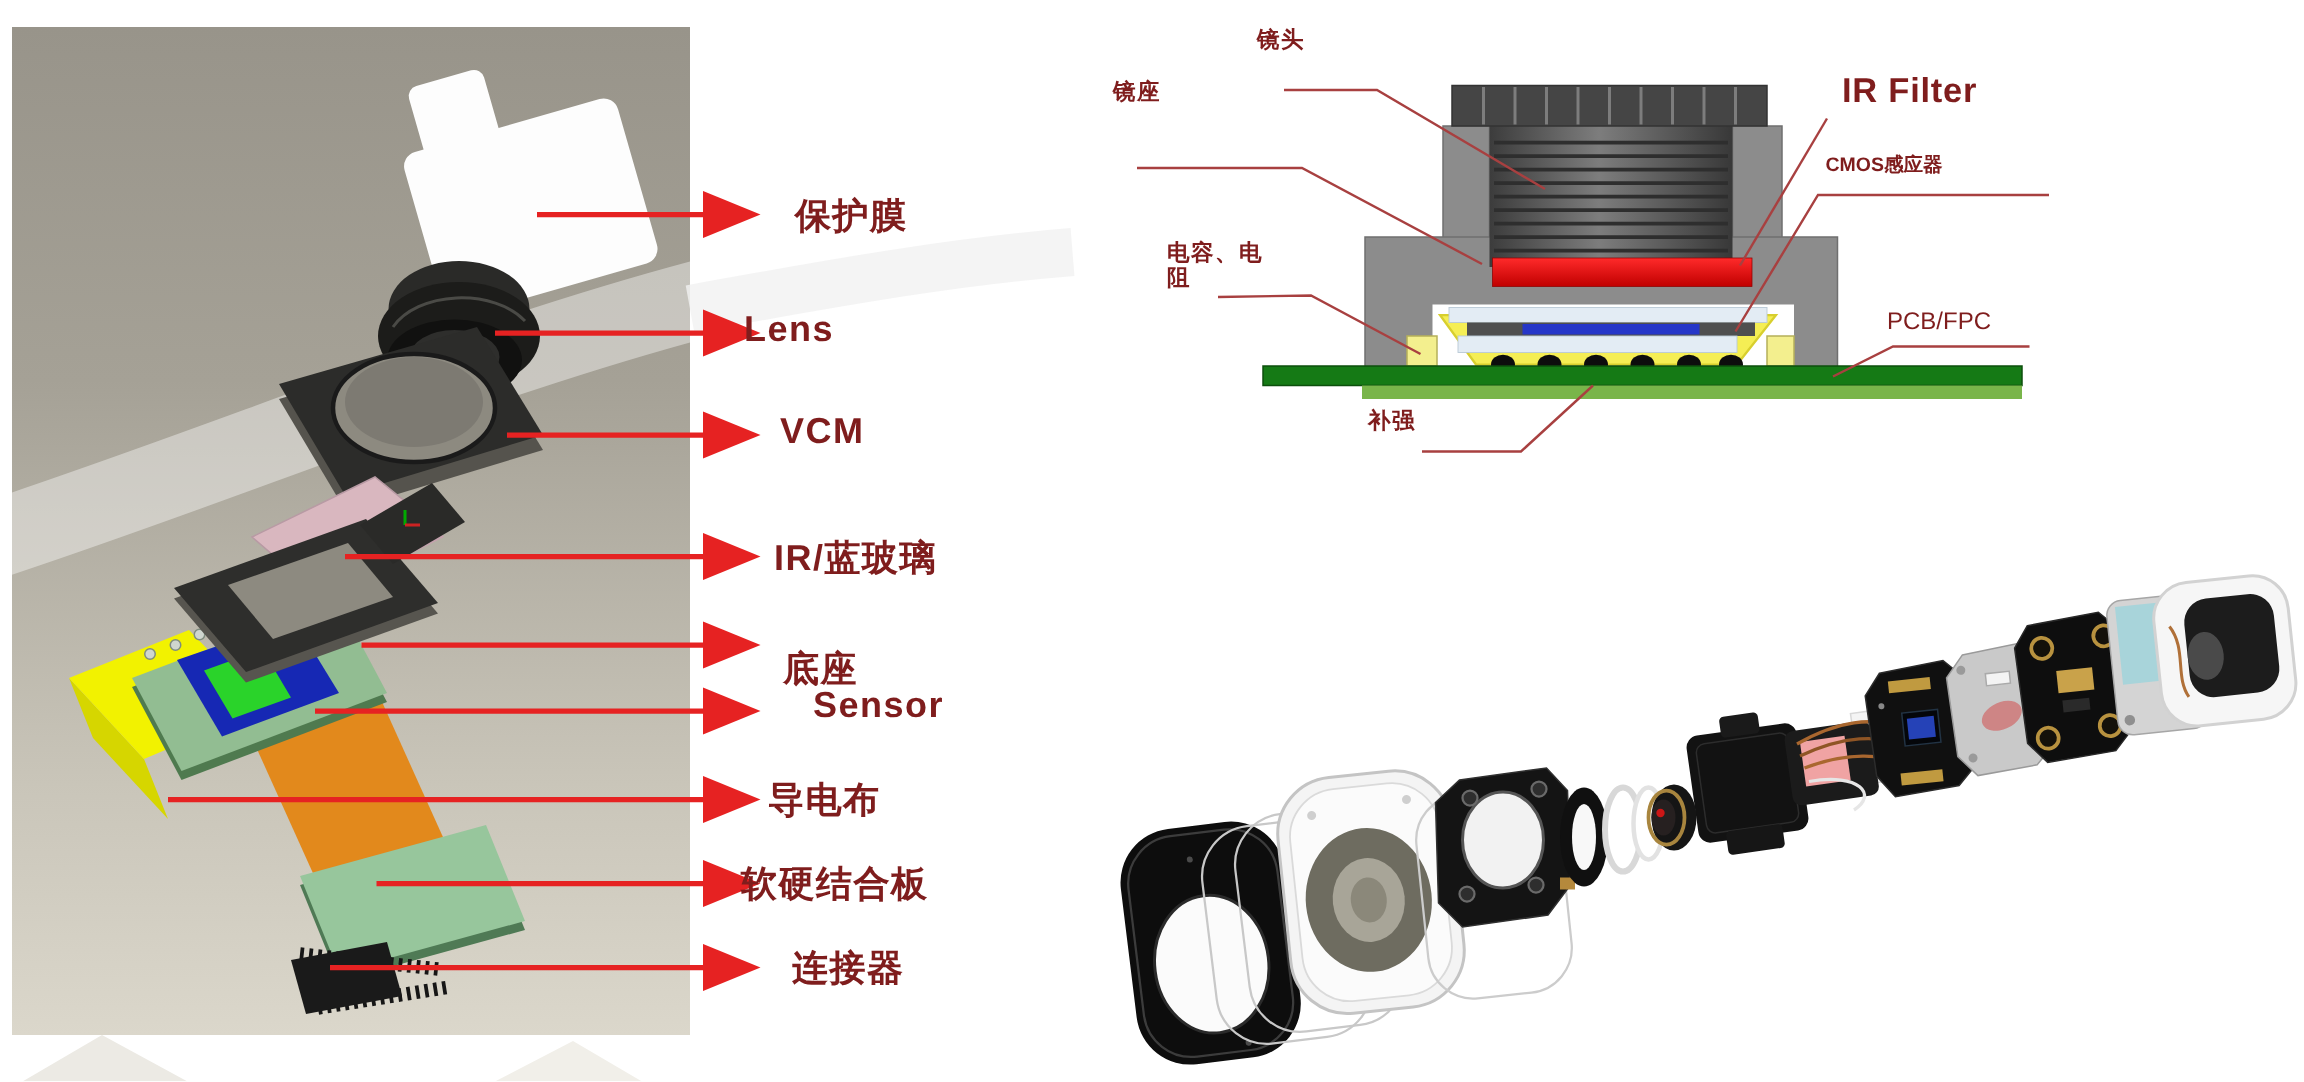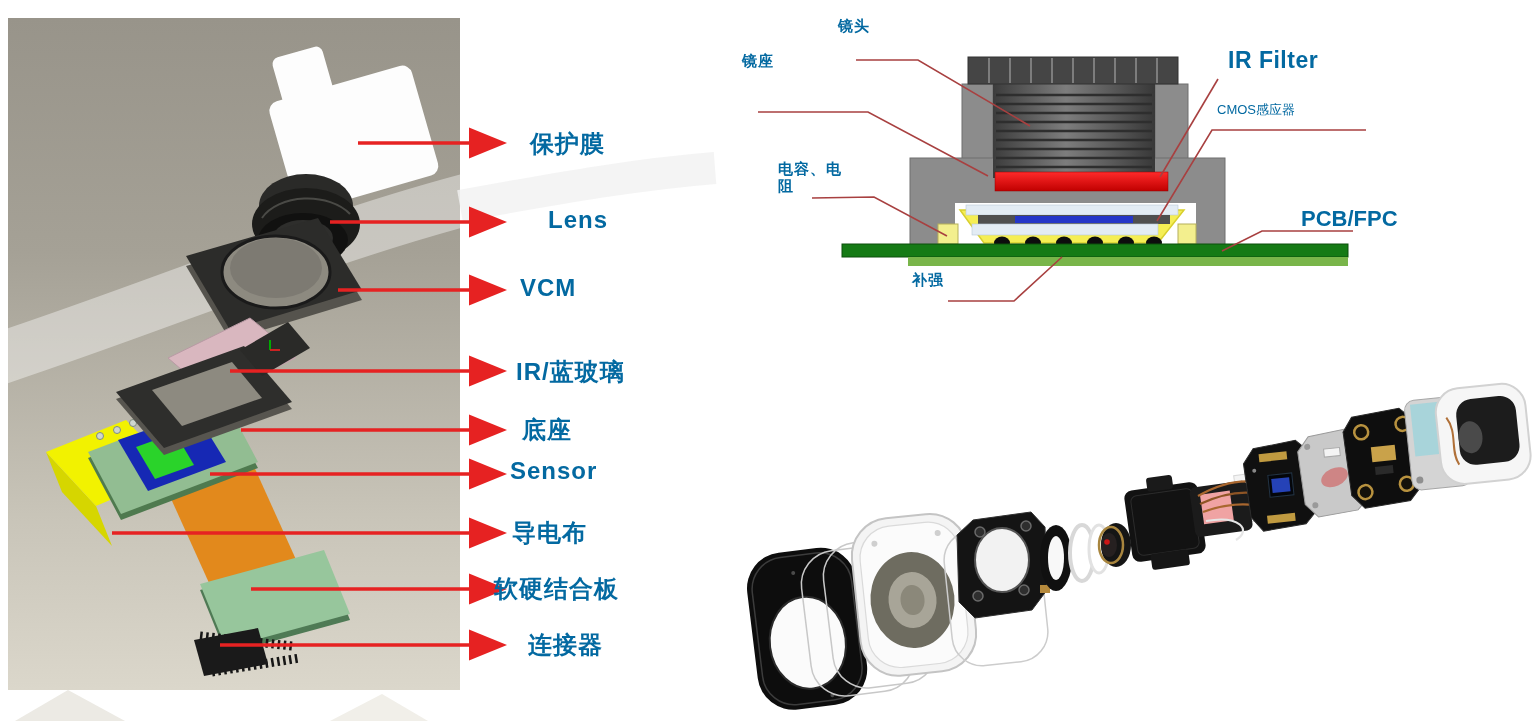--- a/index.html
+++ b/index.html
@@ -1,24 +1,24 @@
 <!DOCTYPE html>
 <html><head>
 <meta charset="utf-8">
 <style>
   html,body{margin:0;padding:0;background:#ffffff;}
   .canvas{position:relative;width:1536px;height:721px;background:#ffffff;overflow:hidden;
           font-family:"Liberation Sans","DejaVu Sans",sans-serif;}
   .canvas svg{position:absolute;left:0;top:0;z-index:1;}
-  .lbl{position:absolute;z-index:2;font-weight:700;color:#0369a1;white-space:nowrap;}
+  .lbl{position:absolute;z-index:2;font-weight:700;color:#7f1d1d;white-space:nowrap;}
   .lbl-big{font-size:24px;letter-spacing:1px;}
   .lbl-cs{font-size:15px;font-weight:700;letter-spacing:1px;}
   .lbl-ir{font-size:23px;font-weight:600;letter-spacing:0.5px;margin-left:12px;}
-  .lbl-cmos{font-size:13px;font-weight:400;}
-  .lbl-pcb{font-size:22px;font-weight:700;margin-left:43px;}
+  .lbl-cmos{font-size:13px;font-weight:700;}
+  .lbl-pcb{font-size:16px;font-weight:400;}
   .two-line span{display:block;line-height:1.15;padding-left:26px;}
 </style>
 </head>
 <body>
 
 <div class="canvas">
 
 <svg width="1536" height="721" viewBox="0 0 1536 721">
   <defs>
     <linearGradient id="panelGrad" x1="0" y1="0" x2="0" y2="1">
@@ -306,25 +306,25 @@
     <g transform="rotate(-6 1482 432)">
       <rect x="1438" y="386" width="90" height="96" rx="24" fill="#f6f6f6" stroke="#d2d2d2" stroke-width="2"></rect>
       <rect x="1458" y="398" width="60" height="66" rx="16" fill="#1c1c1c"></rect>
       <ellipse cx="1470" cy="436" rx="12" ry="16" fill="#4a4a4a"></ellipse>
       <path d="M1448,414 C1458,430 1448,448 1456,462" stroke="#b07038" stroke-width="2" fill="none"></path>
     </g>
   </g>
 </svg>
 
 <div class="lbl lbl-big" style="left:530px;top:128px">保护膜</div>
-<div class="lbl lbl-big" style="left:548px;top:206px">Lens</div>
+<div class="lbl lbl-big" style="left:496px;top:206px">Lens</div>
 <div class="lbl lbl-big" style="left:520px;top:274px">VCM</div>
 <div class="lbl lbl-big" style="left:516px;top:356px">IR/蓝玻璃</div>
-<div class="lbl lbl-big" style="left:522px;top:414px">底座</div>
-<div class="lbl lbl-big" style="left:510px;top:457px">Sensor</div>
+<div class="lbl lbl-big" style="left:522px;top:430px">底座</div>
+<div class="lbl lbl-big" style="left:542px;top:457px">Sensor</div>
 <div class="lbl lbl-big" style="left:512px;top:517px">导电布</div>
 <div class="lbl lbl-big" style="left:494px;top:573px">软硬结合板</div>
 <div class="lbl lbl-big" style="left:528px;top:629px">连接器</div>
 
 <div class="lbl lbl-cs" style="left:838px;top:17px">镜头</div>
 <div class="lbl lbl-cs" style="left:742px;top:52px">镜座</div>
 <div class="lbl lbl-cs two-line" style="left:752px;top:160px">
   <span>电容、电</span>
   <span>阻</span>
 </div>

